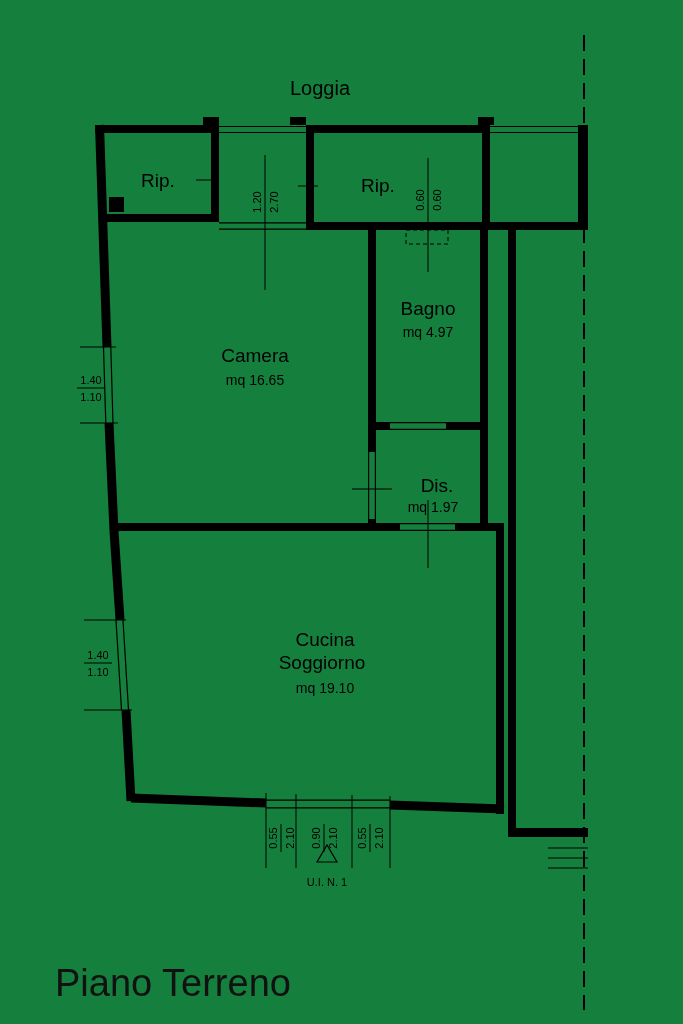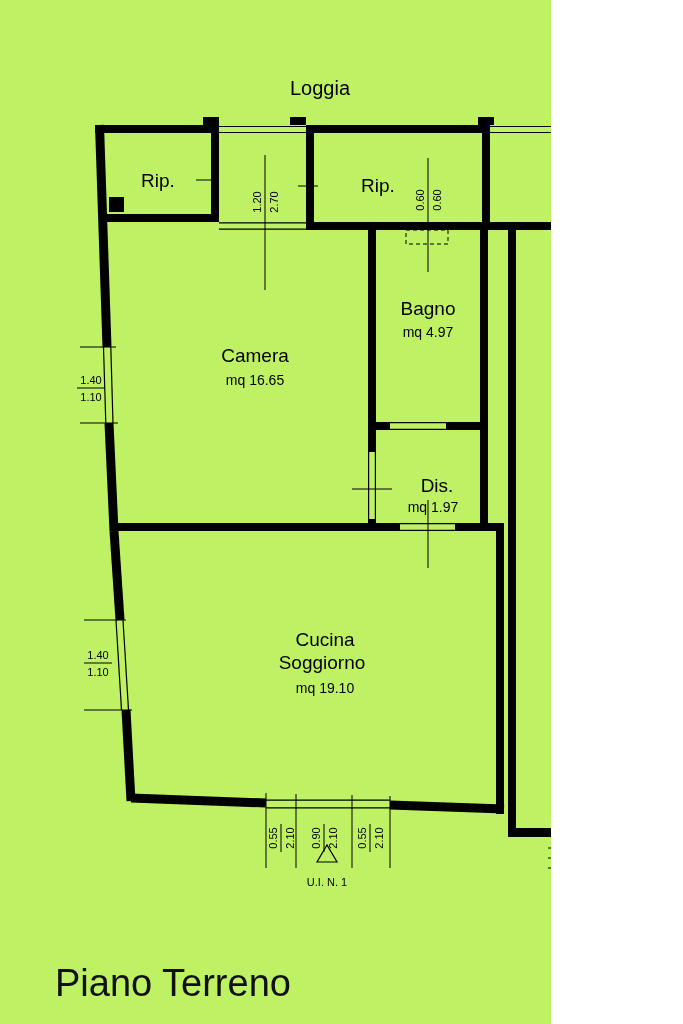--- a/index.html
+++ b/index.html
@@ -1,17 +1,17 @@
 <!DOCTYPE html>
 <html><head>
 <meta charset="utf-8">
 <style>
   html,body{margin:0;padding:0;background:#ffffff;}
   .plan-container{
-    width:551px;height:1024px;position:relative;background:#bef264;
+    width:683px;height:1024px;position:relative;background:#15803d;
     font-family:"Liberation Sans","DejaVu Sans",sans-serif;overflow:hidden;text-align:center;
   }
   svg{display:block;}
   svg text{fill:#000000;font-family:"Liberation Sans","DejaVu Sans",sans-serif;}
   .room-name{font-size:19px;}
   .room-area{font-size:14px;}
   .dim{font-size:11px;}
   .loggia-text{font-size:20px;}
   .uin-text{font-size:11px;}
   .title-text{font-size:38px;fill:#111111;}

